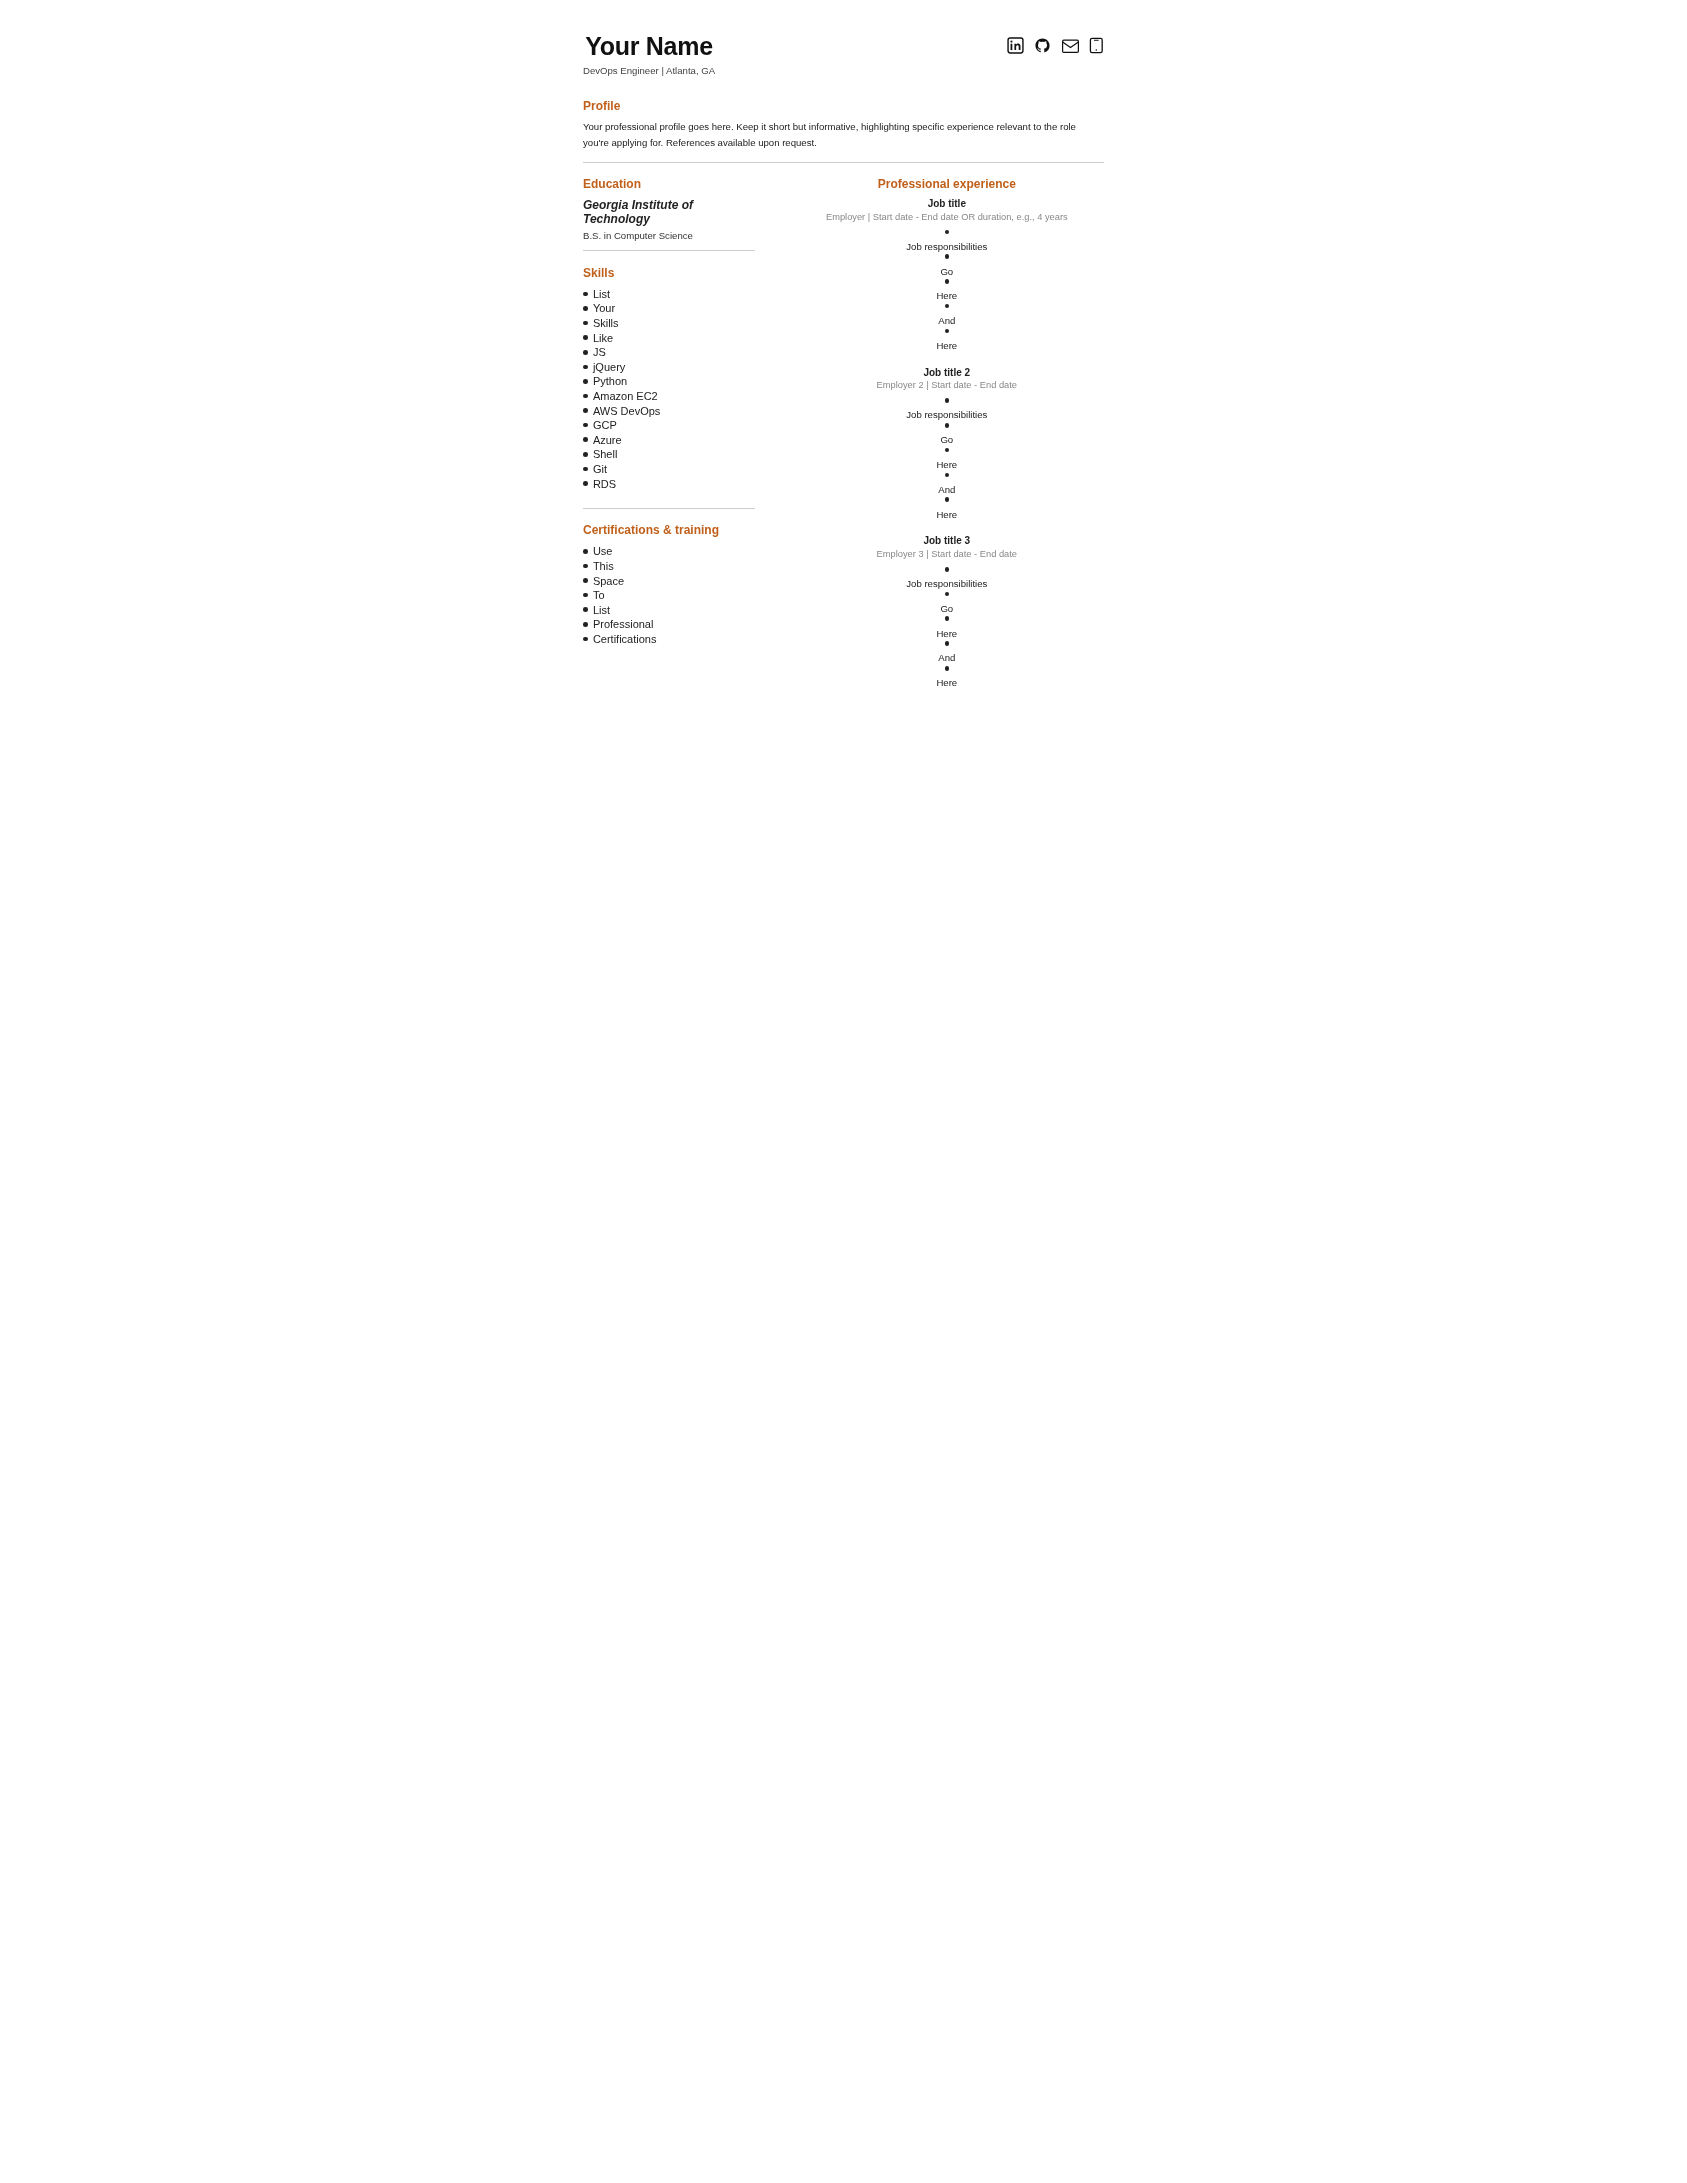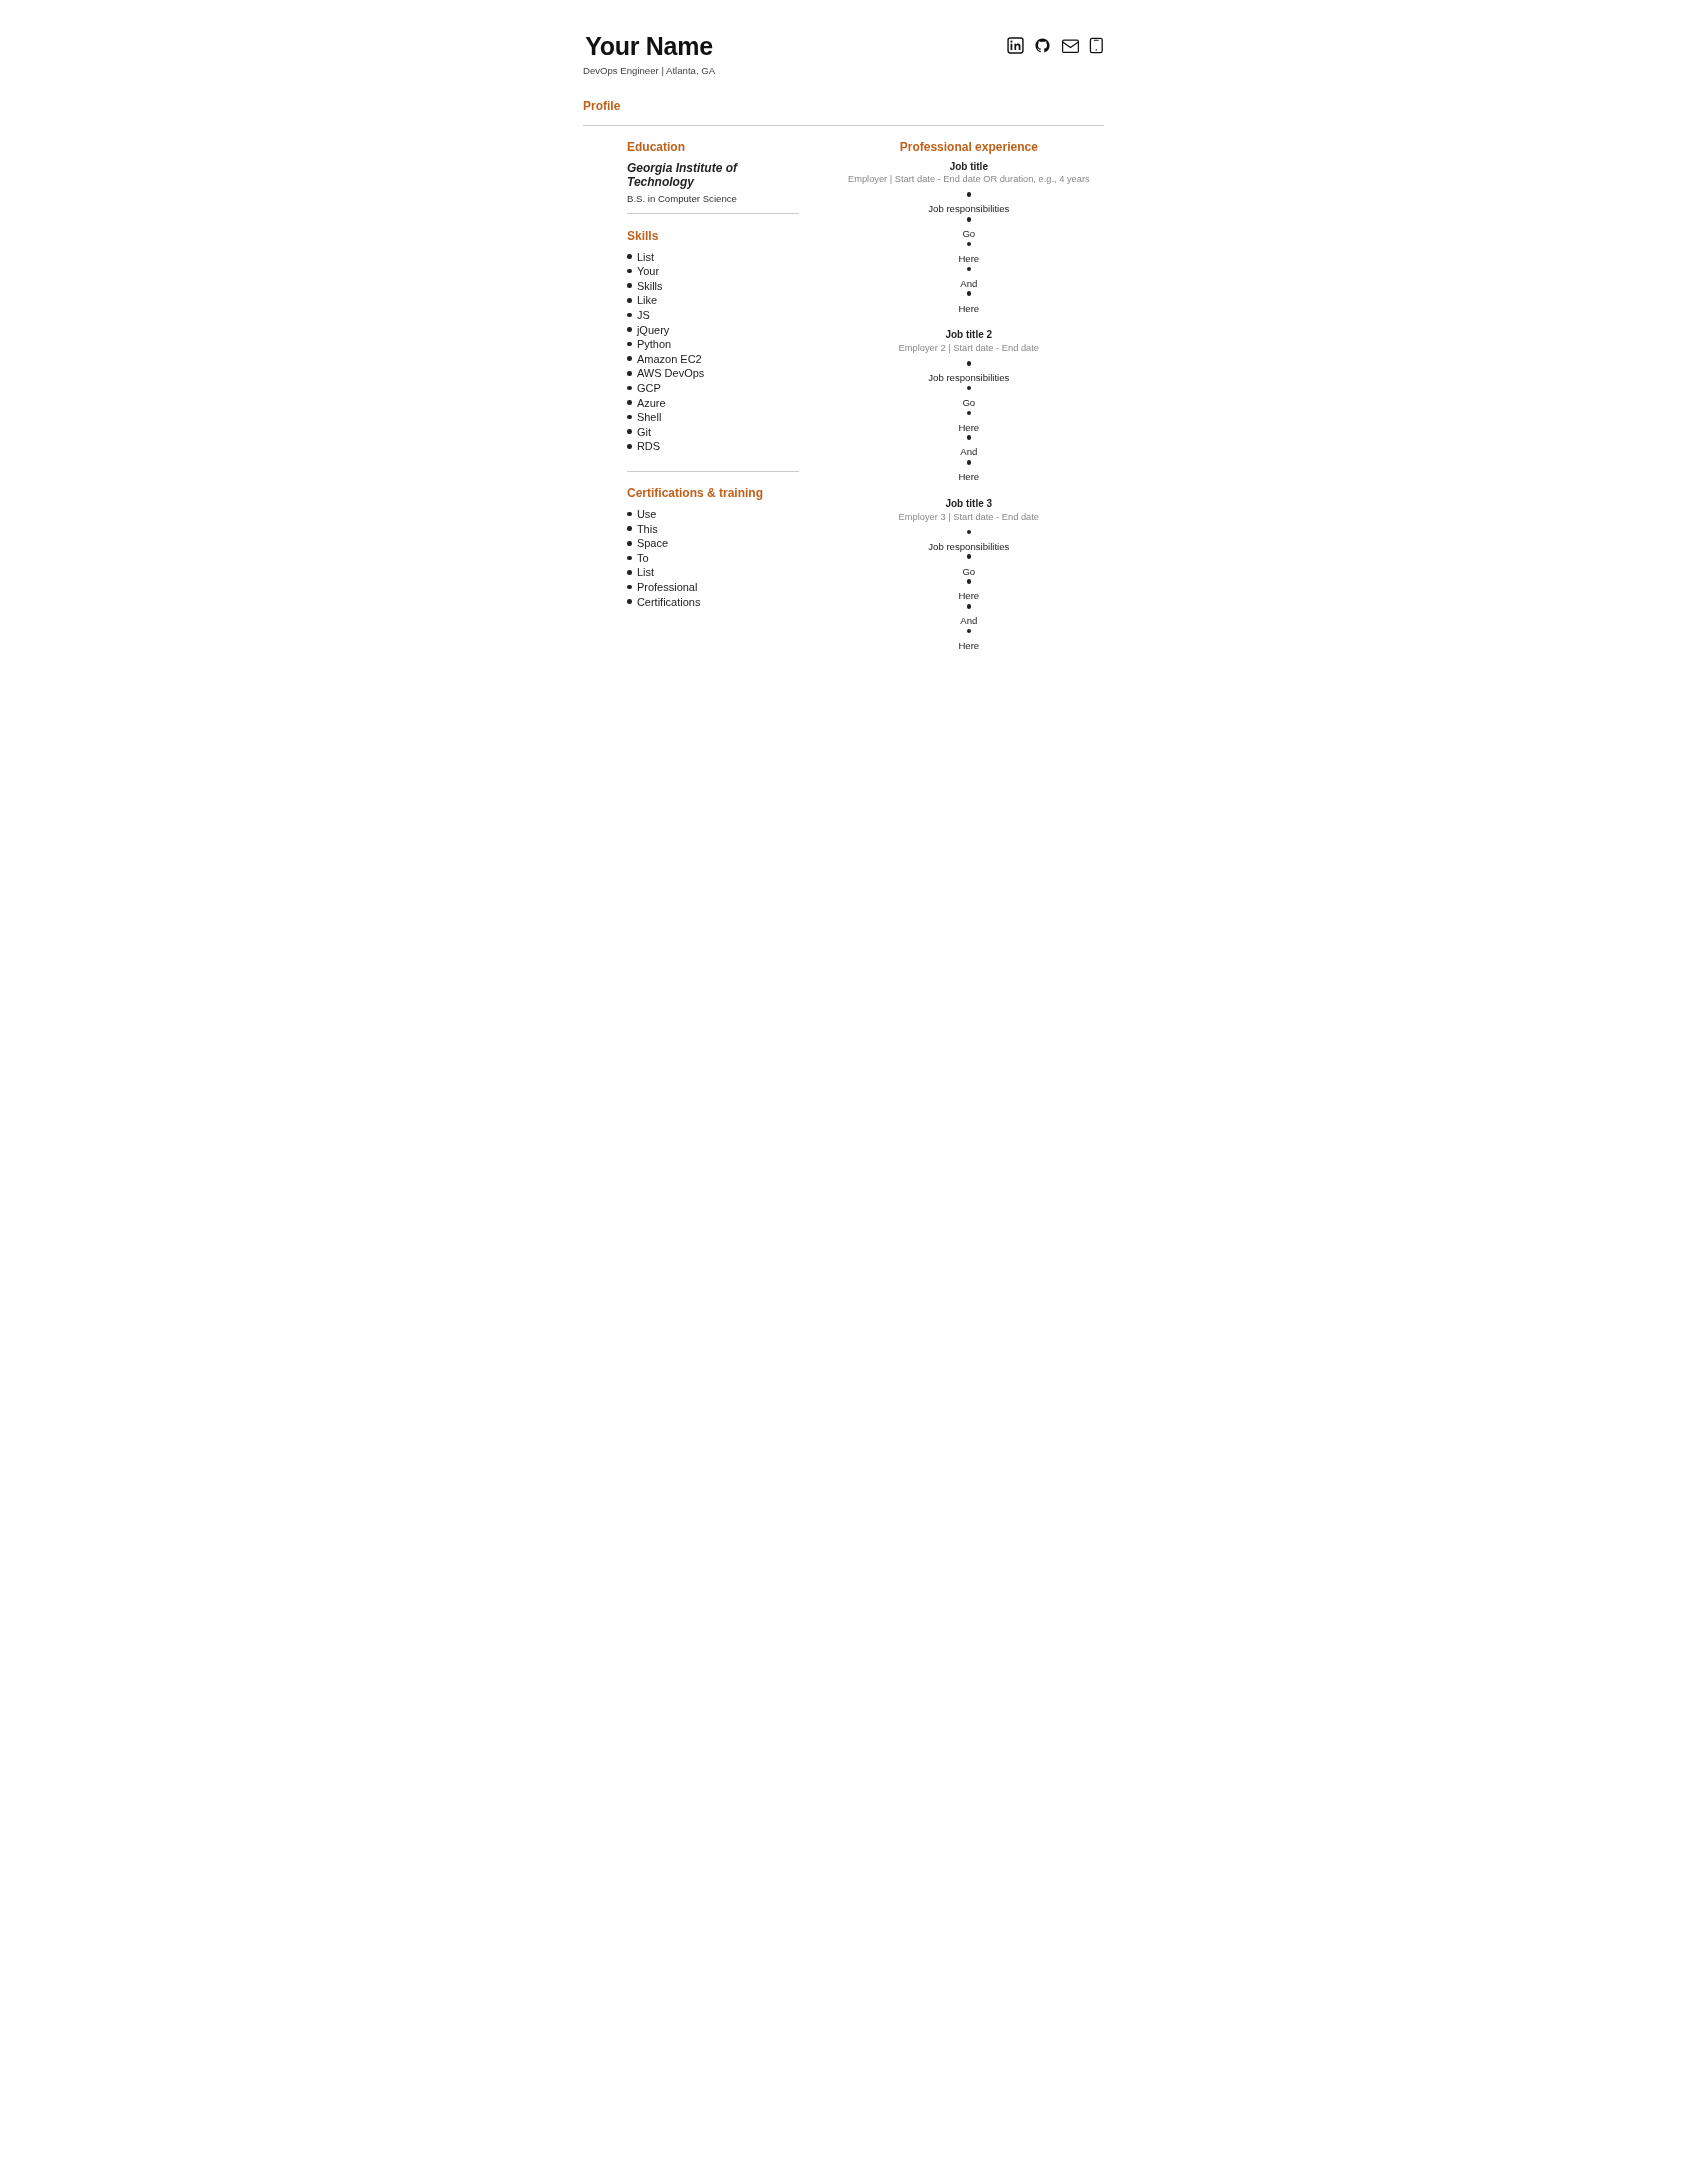--- a/index.html
+++ b/index.html
@@ -52,21 +52,20 @@
       line-height: 1.6;
     }
     .divider {
       border: none;
       border-top: 1px solid #ccc;
       margin: 12px 0 14.6px 0;
     }
     .two-col {
       display: flex;
       gap: 4px;
-      margin-left: 44px;
     }
     .left-col {
       width: 192px;
       min-width: 192px;
       padding-right: 20px;
     }
     .right-col {
       flex: 1;
       padding-left: 10.6px;
       border-left: none;
@@ -184,20 +183,21 @@
         <path d="M4.5 2C3.1 2 2 3.1 2 4.5v17C2 22.9 3.1 24 4.5 24h13c1.4 0 2.5-1.1 2.5-2.5v-17C20 3.1 18.9 2 17.5 2h-13z" stroke="#111" stroke-width="2" fill="none"></path>
         <path d="M8 5h6" stroke="#111" stroke-width="1.5" stroke-linecap="round"></path>
         <circle cx="11" cy="20" r="1.2" fill="#111"></circle>
       </svg>
     </span>
   </div>
 </div>
 
 <div class="section-profile">
   <div class="section-title">Profile</div>
+  <div class="profile-text">Your professional profile goes here. Keep it short but informative, highlighting specific experience relevant to the role you're applying for. References available upon request.</div>
 </div>
 
 <hr class="divider">
 
 <div class="two-col">
 
   <div class="left-col">
 
     <div>
       <div class="section-title">Education</div>

